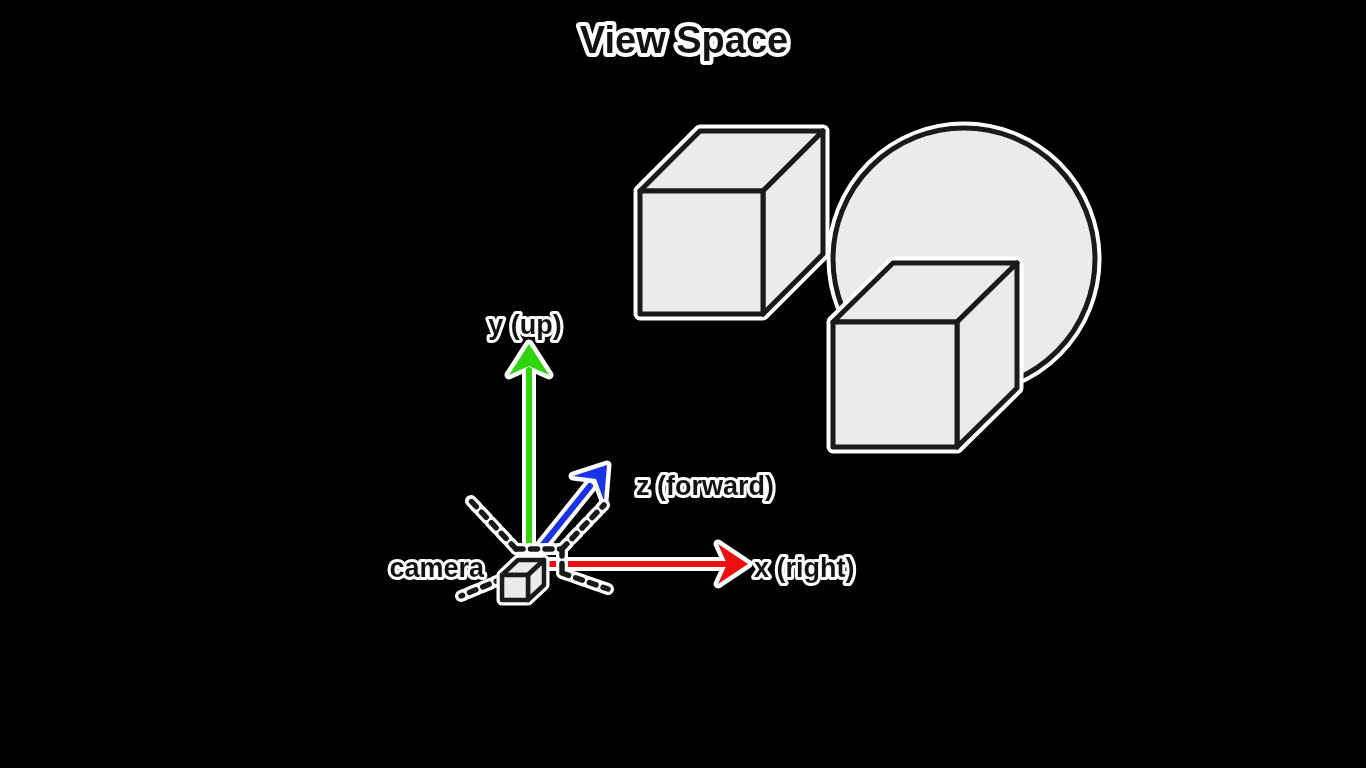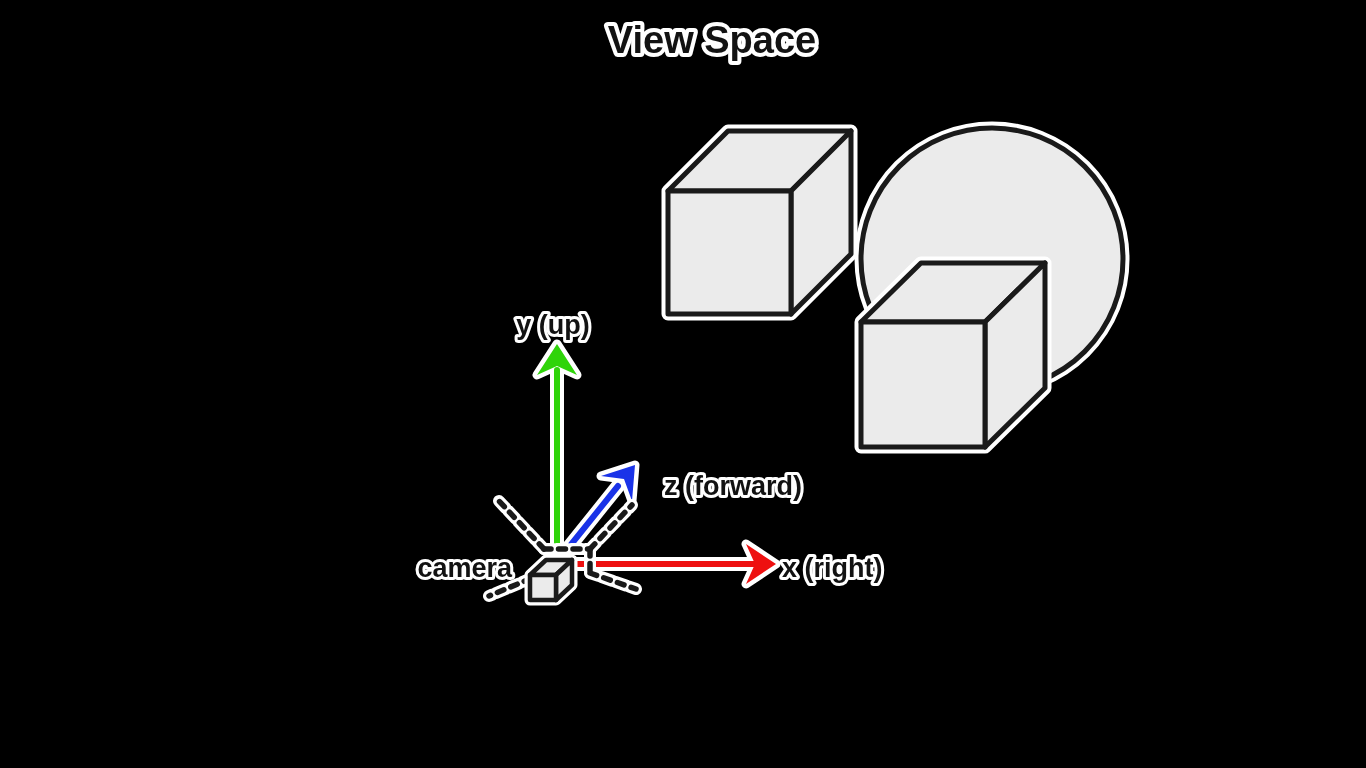--- a/index.html
+++ b/index.html
@@ -8,21 +8,20 @@
     background: #000000;
     width: 1366px;
     height: 768px;
     overflow: hidden;
   }
   .stage {
     position: relative;
     width: 1124px;
     height: 768px;
     background: #000000;
-    padding-left: 28px;
   }
   svg { display: block; }
 
   
   .halo {
     fill: #ffffff;
     stroke: #ffffff;
     stroke-width: 13;
     stroke-linejoin: round;
   }

